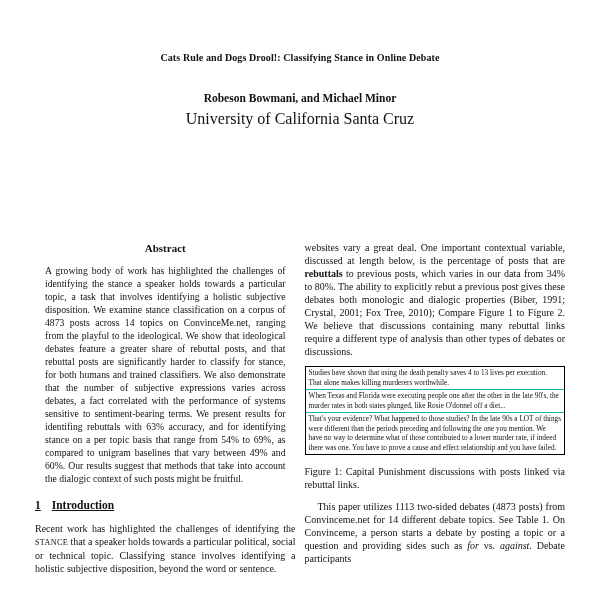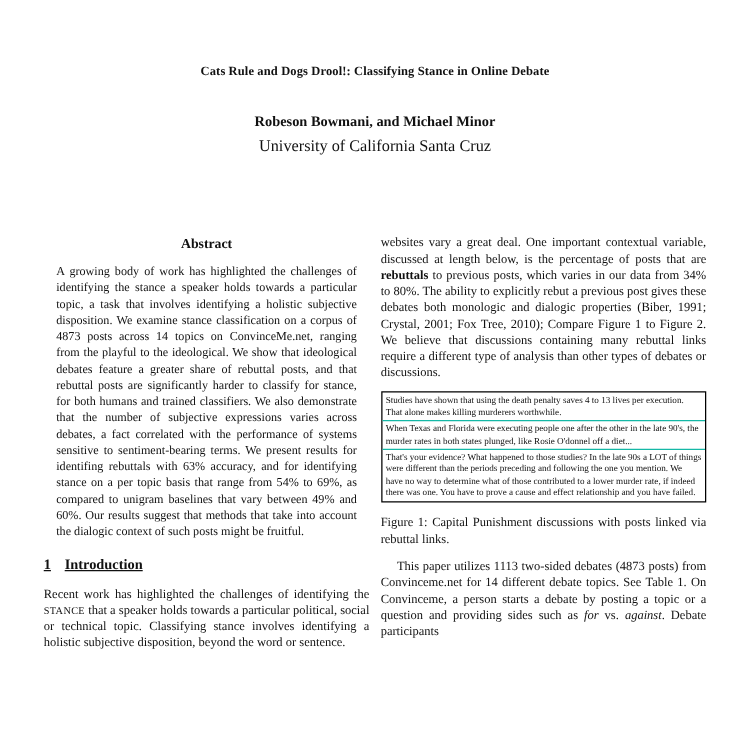--- a/index.html
+++ b/index.html
@@ -27,27 +27,27 @@
   }
   .authors {
     margin-top: 28px;
     text-align: center;
     font-size: 11.5px;
     font-weight: bold;
     line-height: 1.35;
   }
   .affiliation {
     font-weight: normal;
-    font-size: 13px;
+    font-size: 16px;
     margin-top: 1px;
   }
   .columns {
     display: flex;
     gap: 9px;
-    margin-top: 63px;
+    margin-top: 112px;
   }
   .col {
     flex: 1;
     min-width: 0;
     font-size: 10px;
     line-height: 1.3;
     text-align: justify;
   }
   .abstract-heading {
     text-align: center;

